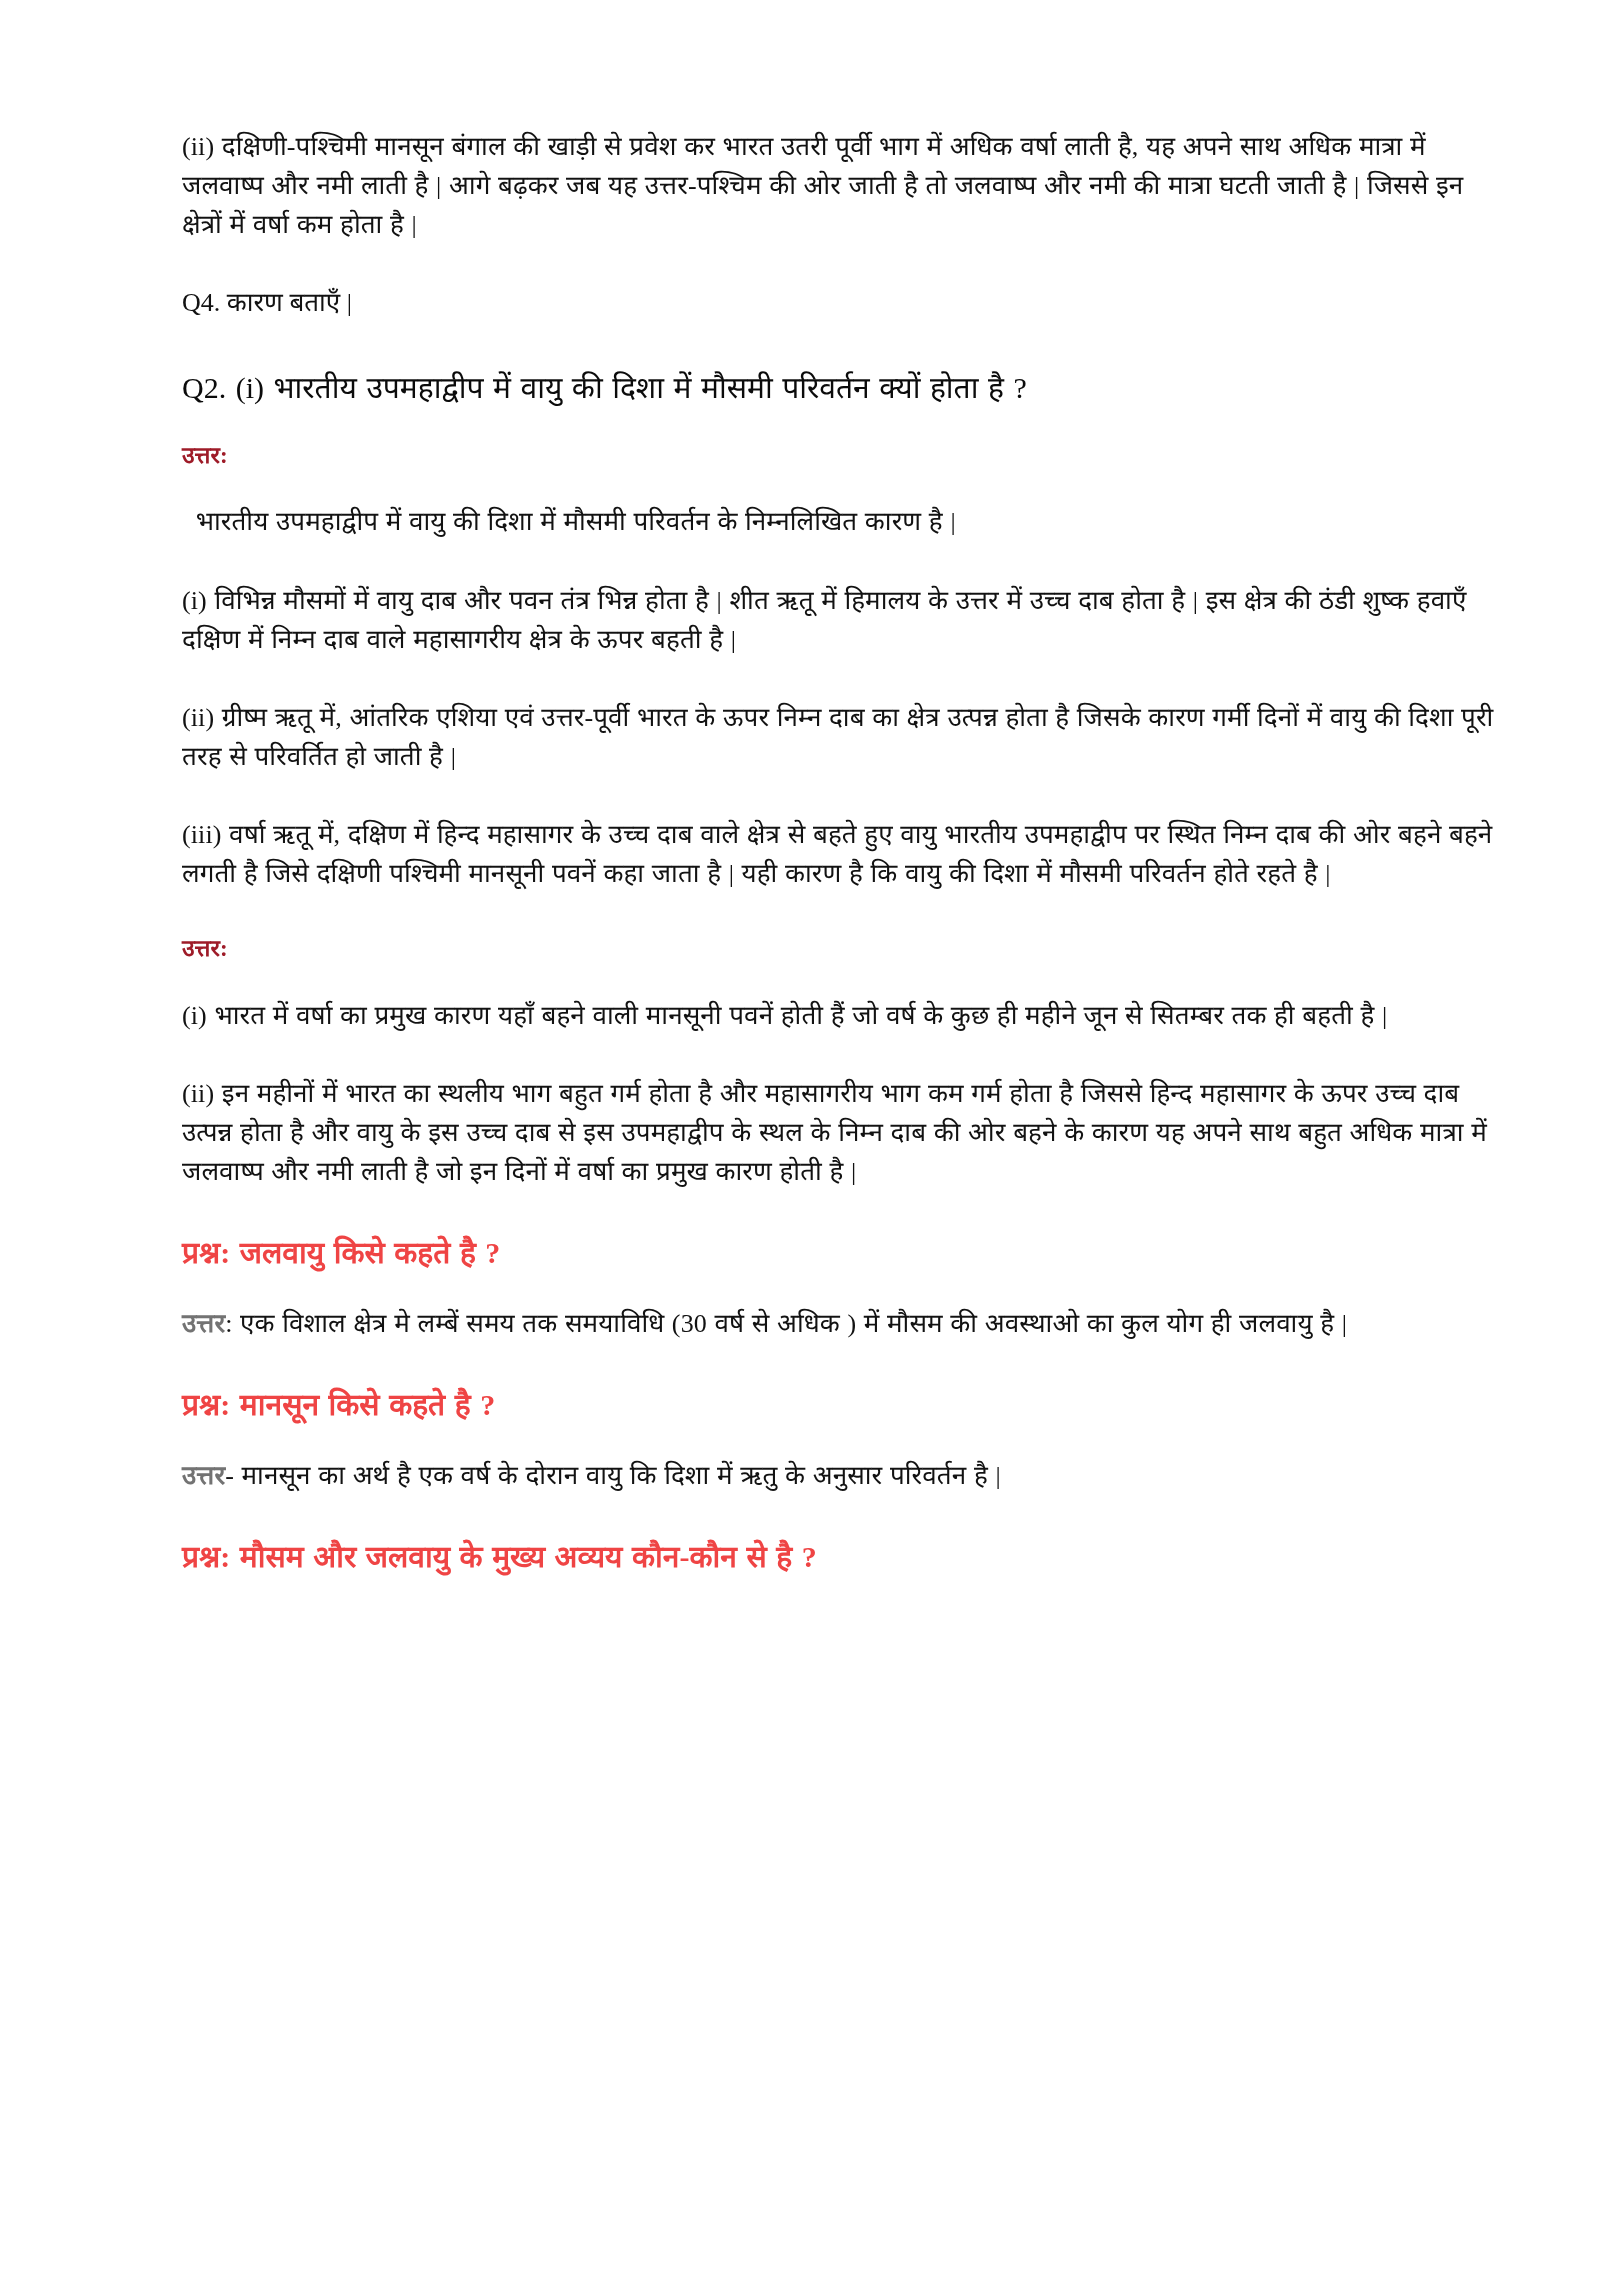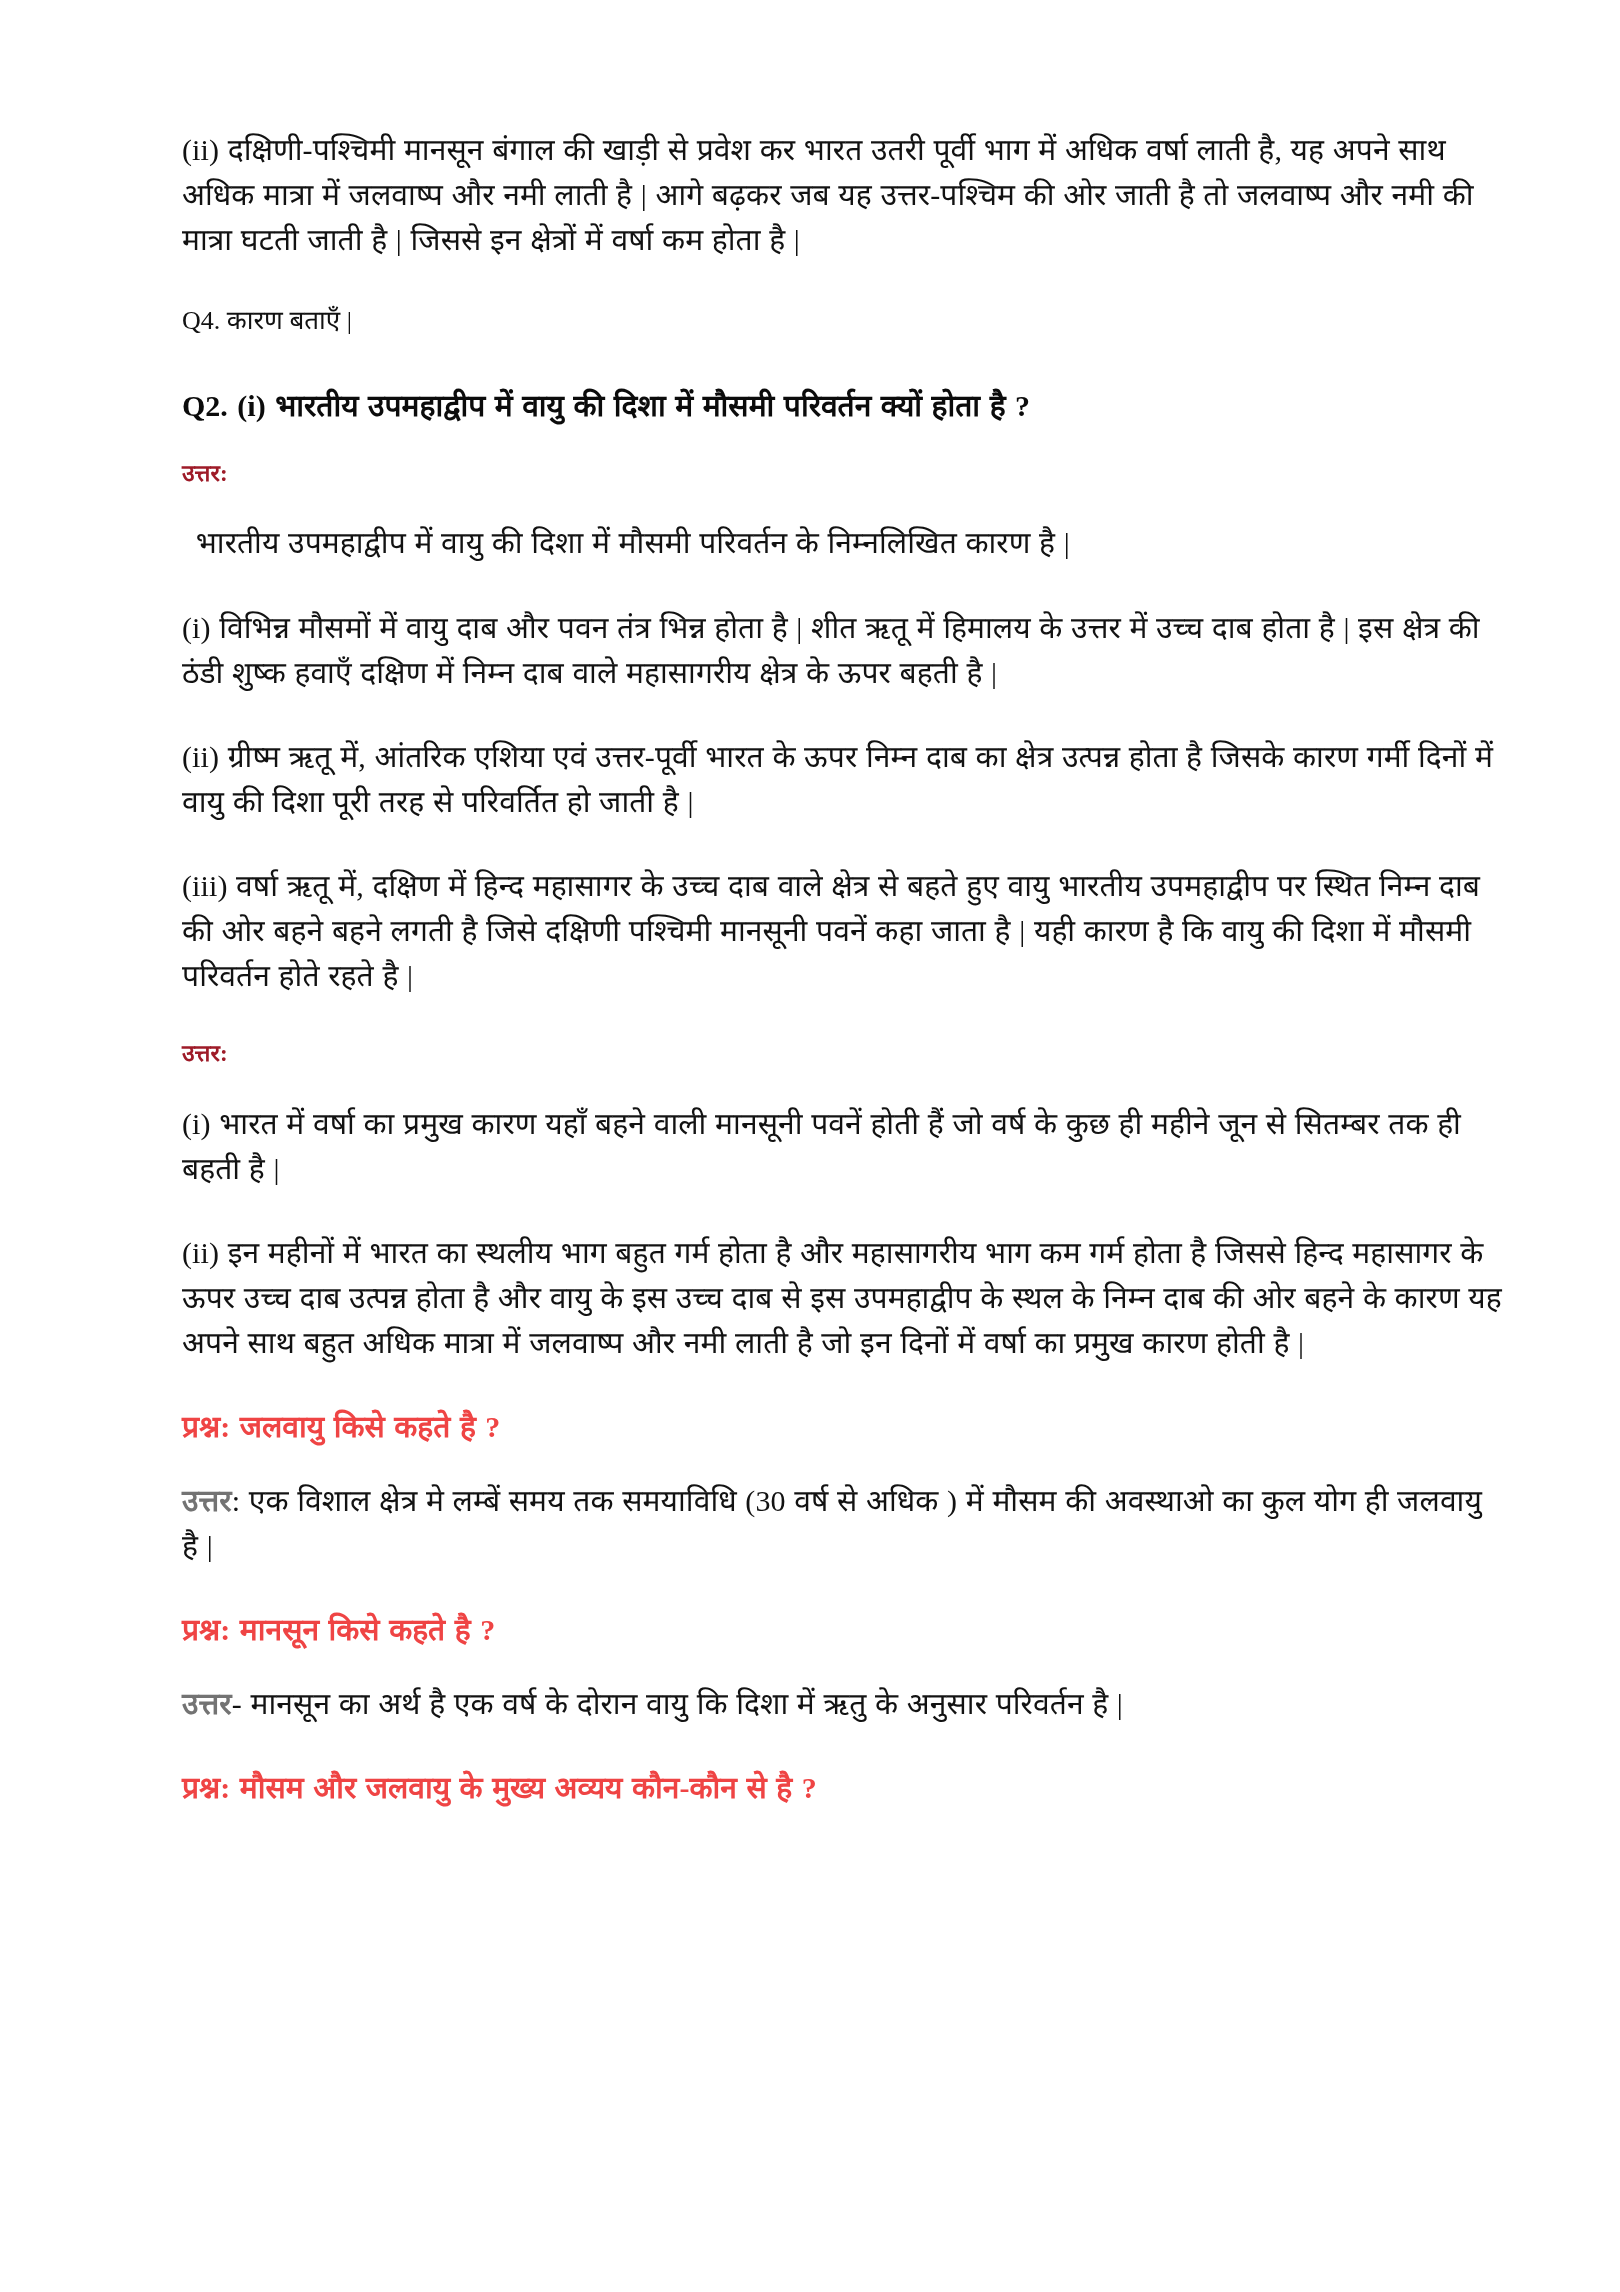--- a/index.html
+++ b/index.html
@@ -22,42 +22,42 @@
     overflow: hidden;
   }
   .doc-body {
     width: 1323px;
     color: #111111;
   }
   p, h2, h3 {
     margin: 0;
   }
   .para {
-    font-size: 30px;
+    font-size: 26px;
     line-height: 1.50;
     text-align: left;
     color: #121212;
     margin-bottom: 25.5px;
     letter-spacing: 0.1px;
     word-spacing: 1px;
   }
   .para-indent {
     text-indent: 13.7px;
   }
   .spacer-sm { height: 13.7px; }
 
   .qline {
     font-size: 26px;
     line-height: 1.5;
     color: #121212;
     margin-bottom: 29px;
   }
   .qheading {
     font-size: 30px;
-    font-weight: bold;
+    font-weight: normal;
     line-height: 1.5;
     color: #0b0b0b;
     margin-bottom: 29px;
     word-spacing: 2px;
   }
   .answer-label {
     font-size: 23px;
     font-weight: bold;
     color: #9e1b28;
     line-height: 1.5;

